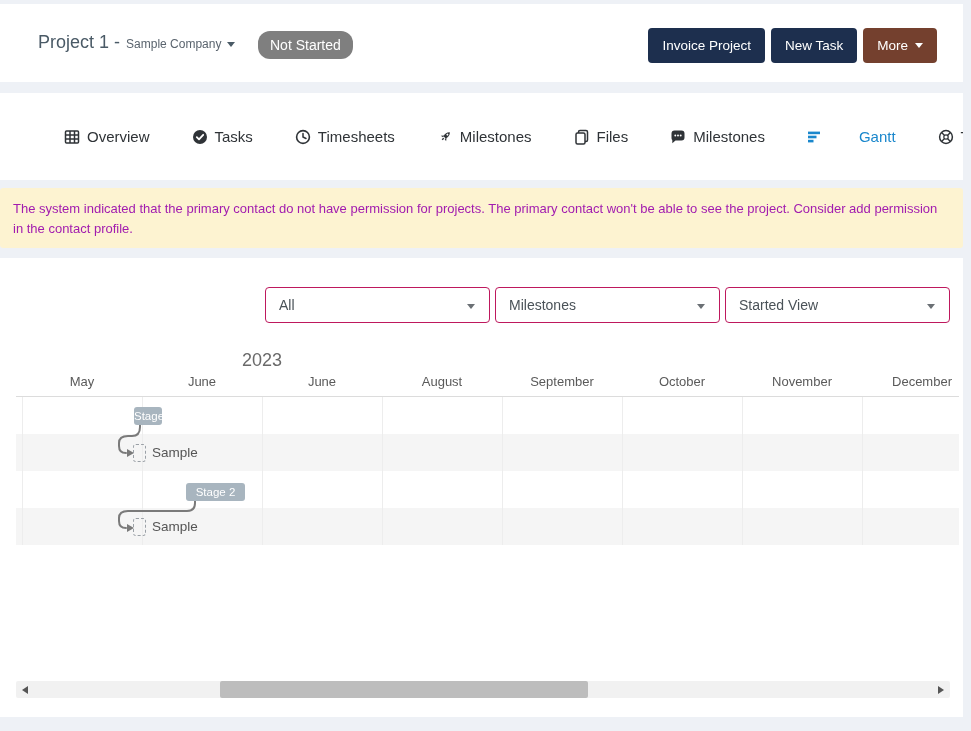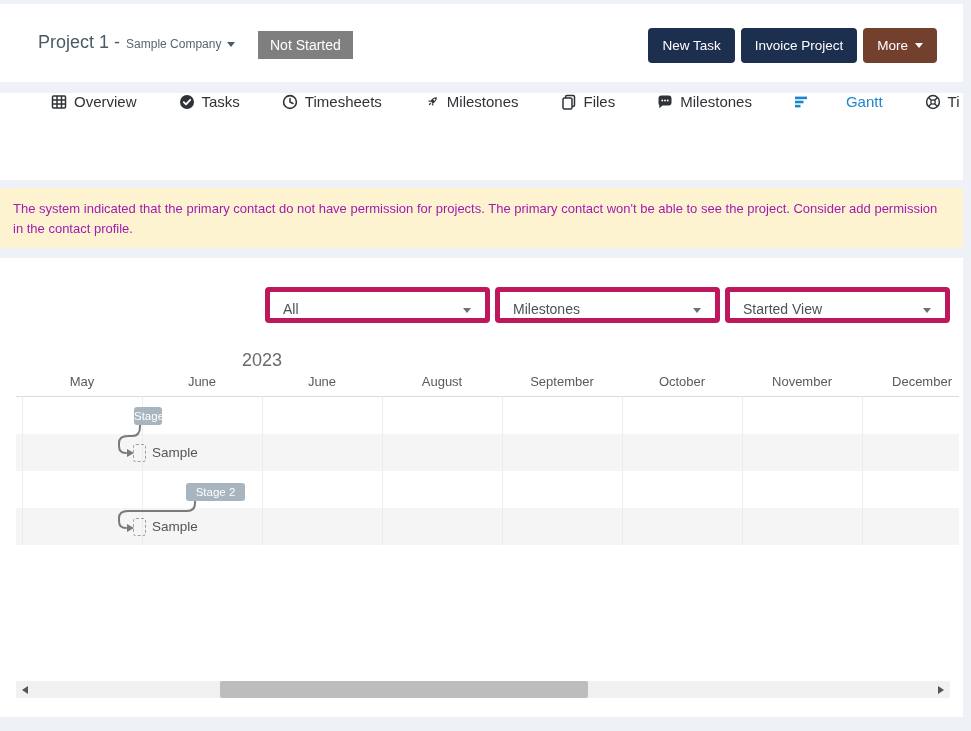--- a/index.html
+++ b/index.html
@@ -7,43 +7,43 @@
   body { background:#eef1f6; font-family:"Liberation Sans", sans-serif; position:relative; color:#2f3337; }
   .card { position:absolute; left:0; width:963px; background:#fff; }
 
   
   .header-card { top:4px; height:78px; }
   .title-wrap { position:absolute; left:38px; top:28px; display:flex; align-items:baseline; gap:6px; cursor:pointer; }
   .title { font-size:18px; color:#4a5a66; }
   .company { font-size:12px; color:#5a646e; }
   .caret { display:inline-block; width:0; height:0; border-left:4px solid transparent; border-right:4px solid transparent; border-top:5px solid #4a5a66; position:relative; top:-1px; }
   .caret.light { border-top-color:#fff; margin-left:7px; top:0; }
-  .badge { position:absolute; left:258px; top:27px; background:#7f7f7f; color:#fff; font-size:14px; padding:6px 12px; border-radius:0; }
+  .badge { position:absolute; left:258px; top:27px; background:#7f7f7f; color:#fff; font-size:14px; padding:6px 12px; border-radius:12px; }
   .actions { position:absolute; right:26px; top:24px; display:flex; gap:6px; }
   .btn { border:none; border-radius:4px; color:#fff; font-size:13.5px; font-family:"Liberation Sans",sans-serif; padding:0 14px; height:35px; cursor:pointer; display:flex; align-items:center; }
   .btn.navy { background:#1d2f4e; }
   .btn.brown { background:#74402e; }
 
   
   .tabs-card { top:93px; height:87px; }
-  .tabs-row { display:flex; align-items:flex-start; height:100%; padding-left:51px; gap:42px; overflow:hidden; white-space:nowrap; }
+  .tabs-row { display:flex; align-items:center; height:100%; padding-left:64px; gap:42px; overflow:hidden; white-space:nowrap; }
   .tab { display:flex; align-items:center; gap:7px; font-size:15px; color:#2f3337; cursor:pointer; flex:0 0 auto; }
   .tab.active { color:#1a87cc;gap:36px; }
   .ticon { width:16px; height:16px; display:inline-block; }
   .ticon svg { display:block; }
   .nav-chev { position:absolute; cursor:pointer; }
   .nav-chev.left { left:24px; top:115px; }
   .nav-chev.right { right:25px; top:110px; }
 
   
   .banner { top:188px; height:60px; background:#fdf3d1; border-radius:3px; color:#a21caf; font-size:13px; line-height:20px; padding:11px 22px 0 13px; }
 
   
   .main-card { top:258px; height:459px; overflow:hidden; }
-  .dd { position:absolute; top:29px; width:225px; height:36px; border:5px solid #be185d; border-radius:4px; background:#fff; cursor:pointer; }
+  .dd { position:absolute; top:29px; width:225px; height:36px; border:1px solid #be185d; border-radius:4px; background:#fff; cursor:pointer; }
   .dd .val { position:absolute; left:13px; top:9px; font-size:14px; color:#4a5258; }
   .dd .caret { position:absolute; right:14px; top:16px; border-top-color:#6b7075; }
   .dd1 { left:265px; } .dd2 { left:495px; } .dd3 { left:725px; }
 
   .gyear { position:absolute; left:222px; top:92px; width:80px; text-align:center; font-size:18px; color:#6a6a6a; }
   .gmonths { position:absolute; left:16px; top:116px; width:943px; height:20px; overflow:hidden; }
   .gmonth { position:absolute; top:0; width:120px; text-align:center; font-size:13px; color:#5a5a5a; }
   .ghead-border { position:absolute; left:16px; top:138px; width:943px; height:1px; background:#dcdcdc; }
 
   .grid { position:absolute; left:16px; top:139px; width:943px; height:148px; overflow:hidden; }
@@ -65,22 +65,22 @@
 <body>
 
 <header class="card header-card">
   <div class="title-wrap">
     <span class="title">Project 1 -</span>
     <span class="company">Sample Company</span>
     <span class="caret"></span>
   </div>
   <span class="badge">Not Started</span>
   <div class="actions">
+    <button class="btn navy">Invoice Project</button>
     <button class="btn navy">New Task</button>
-    <button class="btn navy">Invoice Project</button>
     <button class="btn brown">
         <span>More</span>
         <span class="caret light"></span>
       </button>
   </div>
 </header>
 
 <nav class="card tabs-card">
   <span class="nav-chev left">
     <svg width="12" height="18" viewBox="0 0 12 18">

